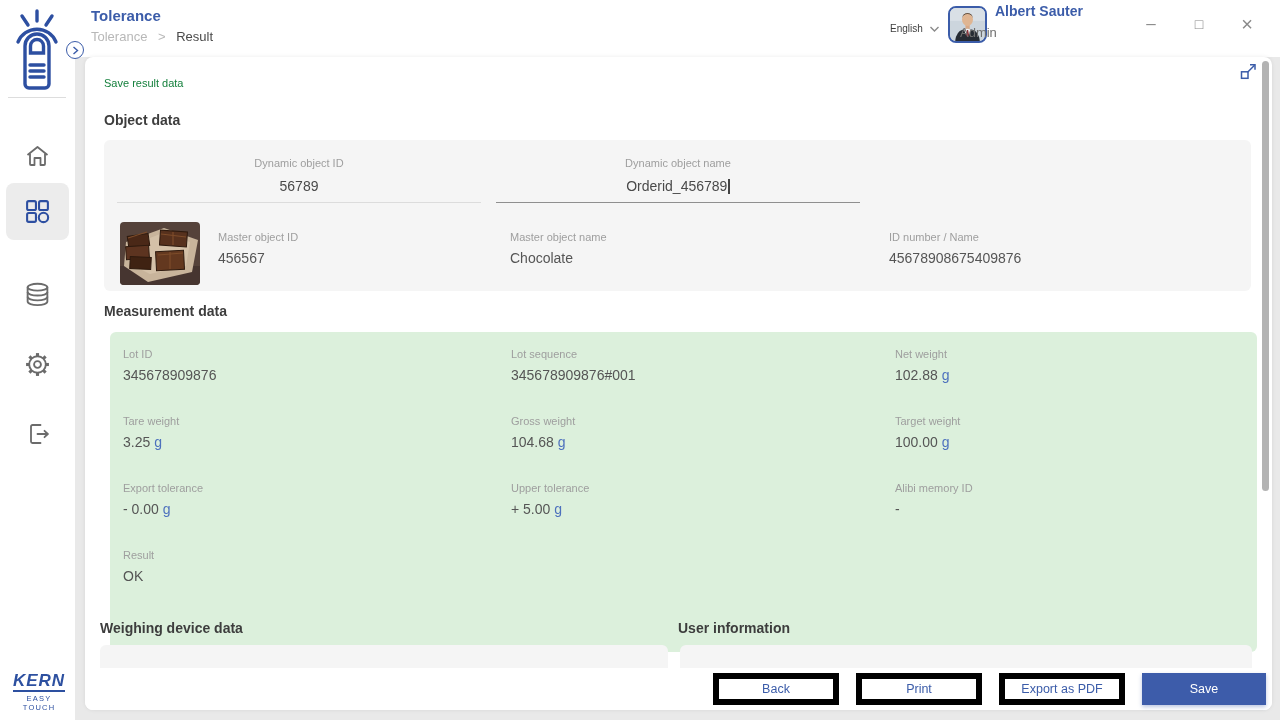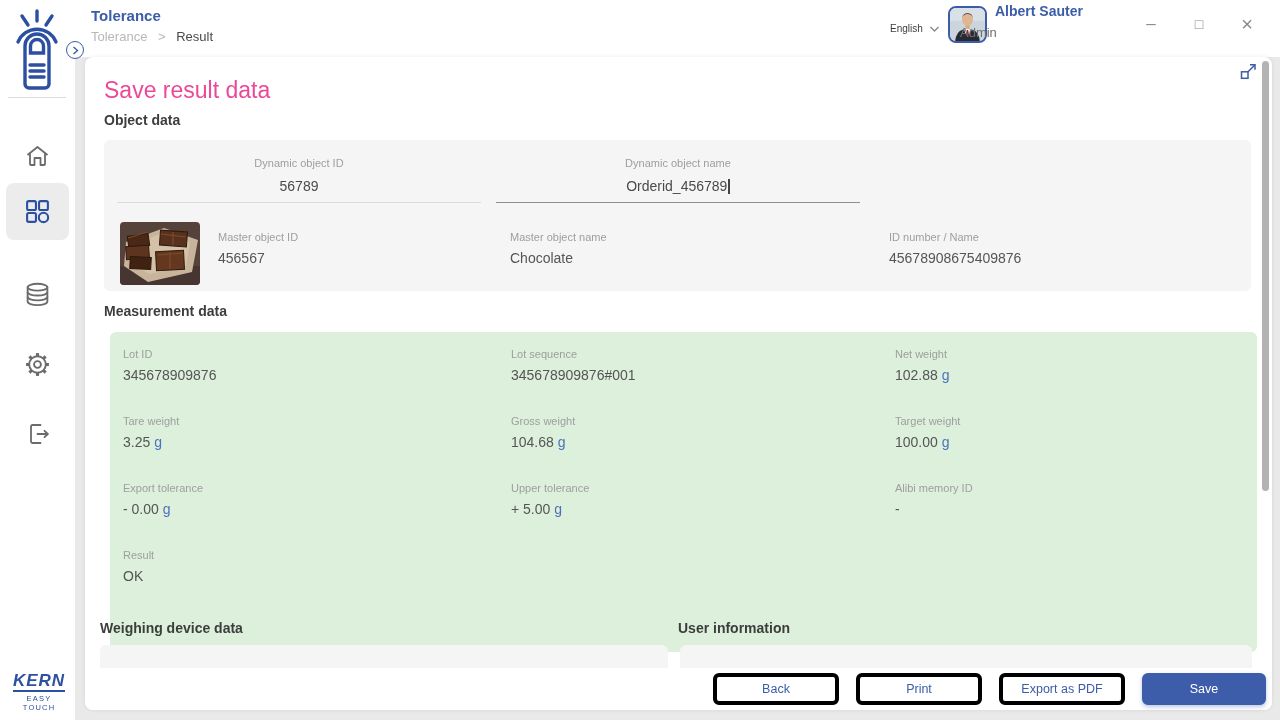--- a/index.html
+++ b/index.html
@@ -31,21 +31,21 @@
   .brand-sub { font-size:7.5px; color:#2d50a0; letter-spacing:1.2px; margin-top:2px; }
 
   .collapse-btn { position:absolute; left:66px; top:41px; width:18px; height:18px; border:1.5px solid #3b5ca9; border-radius:50%; background:#fff; display:flex; align-items:center; justify-content:center; cursor:pointer; z-index:5; }
 
   
   .card { position:absolute; left:85px; top:57px; width:1187px; height:653px; background:#fff; border-radius:8px; box-shadow:0 0 4px rgba(0,0,0,.08); }
   .expand-btn { position:absolute; right:14px; top:6px; width:18px; height:18px; cursor:pointer; }
   .scrollbar-track { position:absolute; right:3px; top:2px; width:8px; height:648px; }
   .scrollbar-thumb { position:absolute; right:0; top:2px; width:7px; height:430px; background:#b3b3b3; border-radius:4px; cursor:grab; }
 
-  .page-title { position:absolute; left:19px; top:20px; font-size:23px; color:#ec4899; }
+  .page-title { position:absolute; left:19px; top:20px; font-size:11px; color:#15803d; }
   .section-heading { font-size:14px; font-weight:bold; color:#3d3d3d; position:absolute; }
   .h-object { left:19px; top:55px; }
   .h-measurement { left:19px; top:246px; }
   .h-weighing { left:15px; top:563px; }
   .h-userinfo { left:593px; top:563px; }
 
   .panel-object { position:absolute; left:19px; top:83px; width:1147px; height:151px; background:#f5f5f5; border-radius:6px; }
   .panel-green { position:absolute; left:25px; top:275px; width:1147px; height:320px; background:#dcf0dc; border-radius:6px; }
   .panel-stub { position:absolute; top:588px; height:23px; background:#f5f5f5; border-radius:6px 6px 0 0; }
   .stub-weighing { left:15px; width:568px; }
@@ -65,21 +65,21 @@
 
   .thumb { position:absolute; left:16px; top:82px; width:80px; height:63px; border-radius:4px; overflow:hidden; }
   .ro-field { position:absolute; top:91px; }
   .ro-masterid { left:114px; }
   .ro-mastername { left:406px; }
   .ro-idnumber { left:785px; }
 
   .mgrid { position:absolute; left:13px; top:16px; display:grid; grid-template-columns:388px 384px 1fr; grid-auto-rows:67px; }
 
   .footer { position:absolute; left:0; bottom:0; width:100%; height:42px; background:#fff; border-radius:0 0 8px 8px; display:flex; justify-content:flex-end; align-items:center; gap:17px; padding-right:6px; }
-  .btn { width:126px; height:32px; border:4px solid #000000; border-radius:6px; background:#fff; color:#3b5ca9; font-size:12.5px; font-family:"Liberation Sans",sans-serif; display:flex; align-items:center; justify-content:center; cursor:pointer; }
+  .btn { width:126px; height:32px; border:6px solid #000000; border-radius:0; background:#fff; color:#3b5ca9; font-size:12.5px; font-family:"Liberation Sans",sans-serif; display:flex; align-items:center; justify-content:center; cursor:pointer; }
   .btn-primary { width:124px; background:#3d5caa; border-color:#3d5caa; color:#fff; box-shadow:0 2px 4px rgba(61,92,170,.35); }
 
   svg { display:block; }
 </style>
 </head>
 <body>
 
 <div class="header">
   <div class="app-title">Tolerance</div>
   <div class="breadcrumb">

